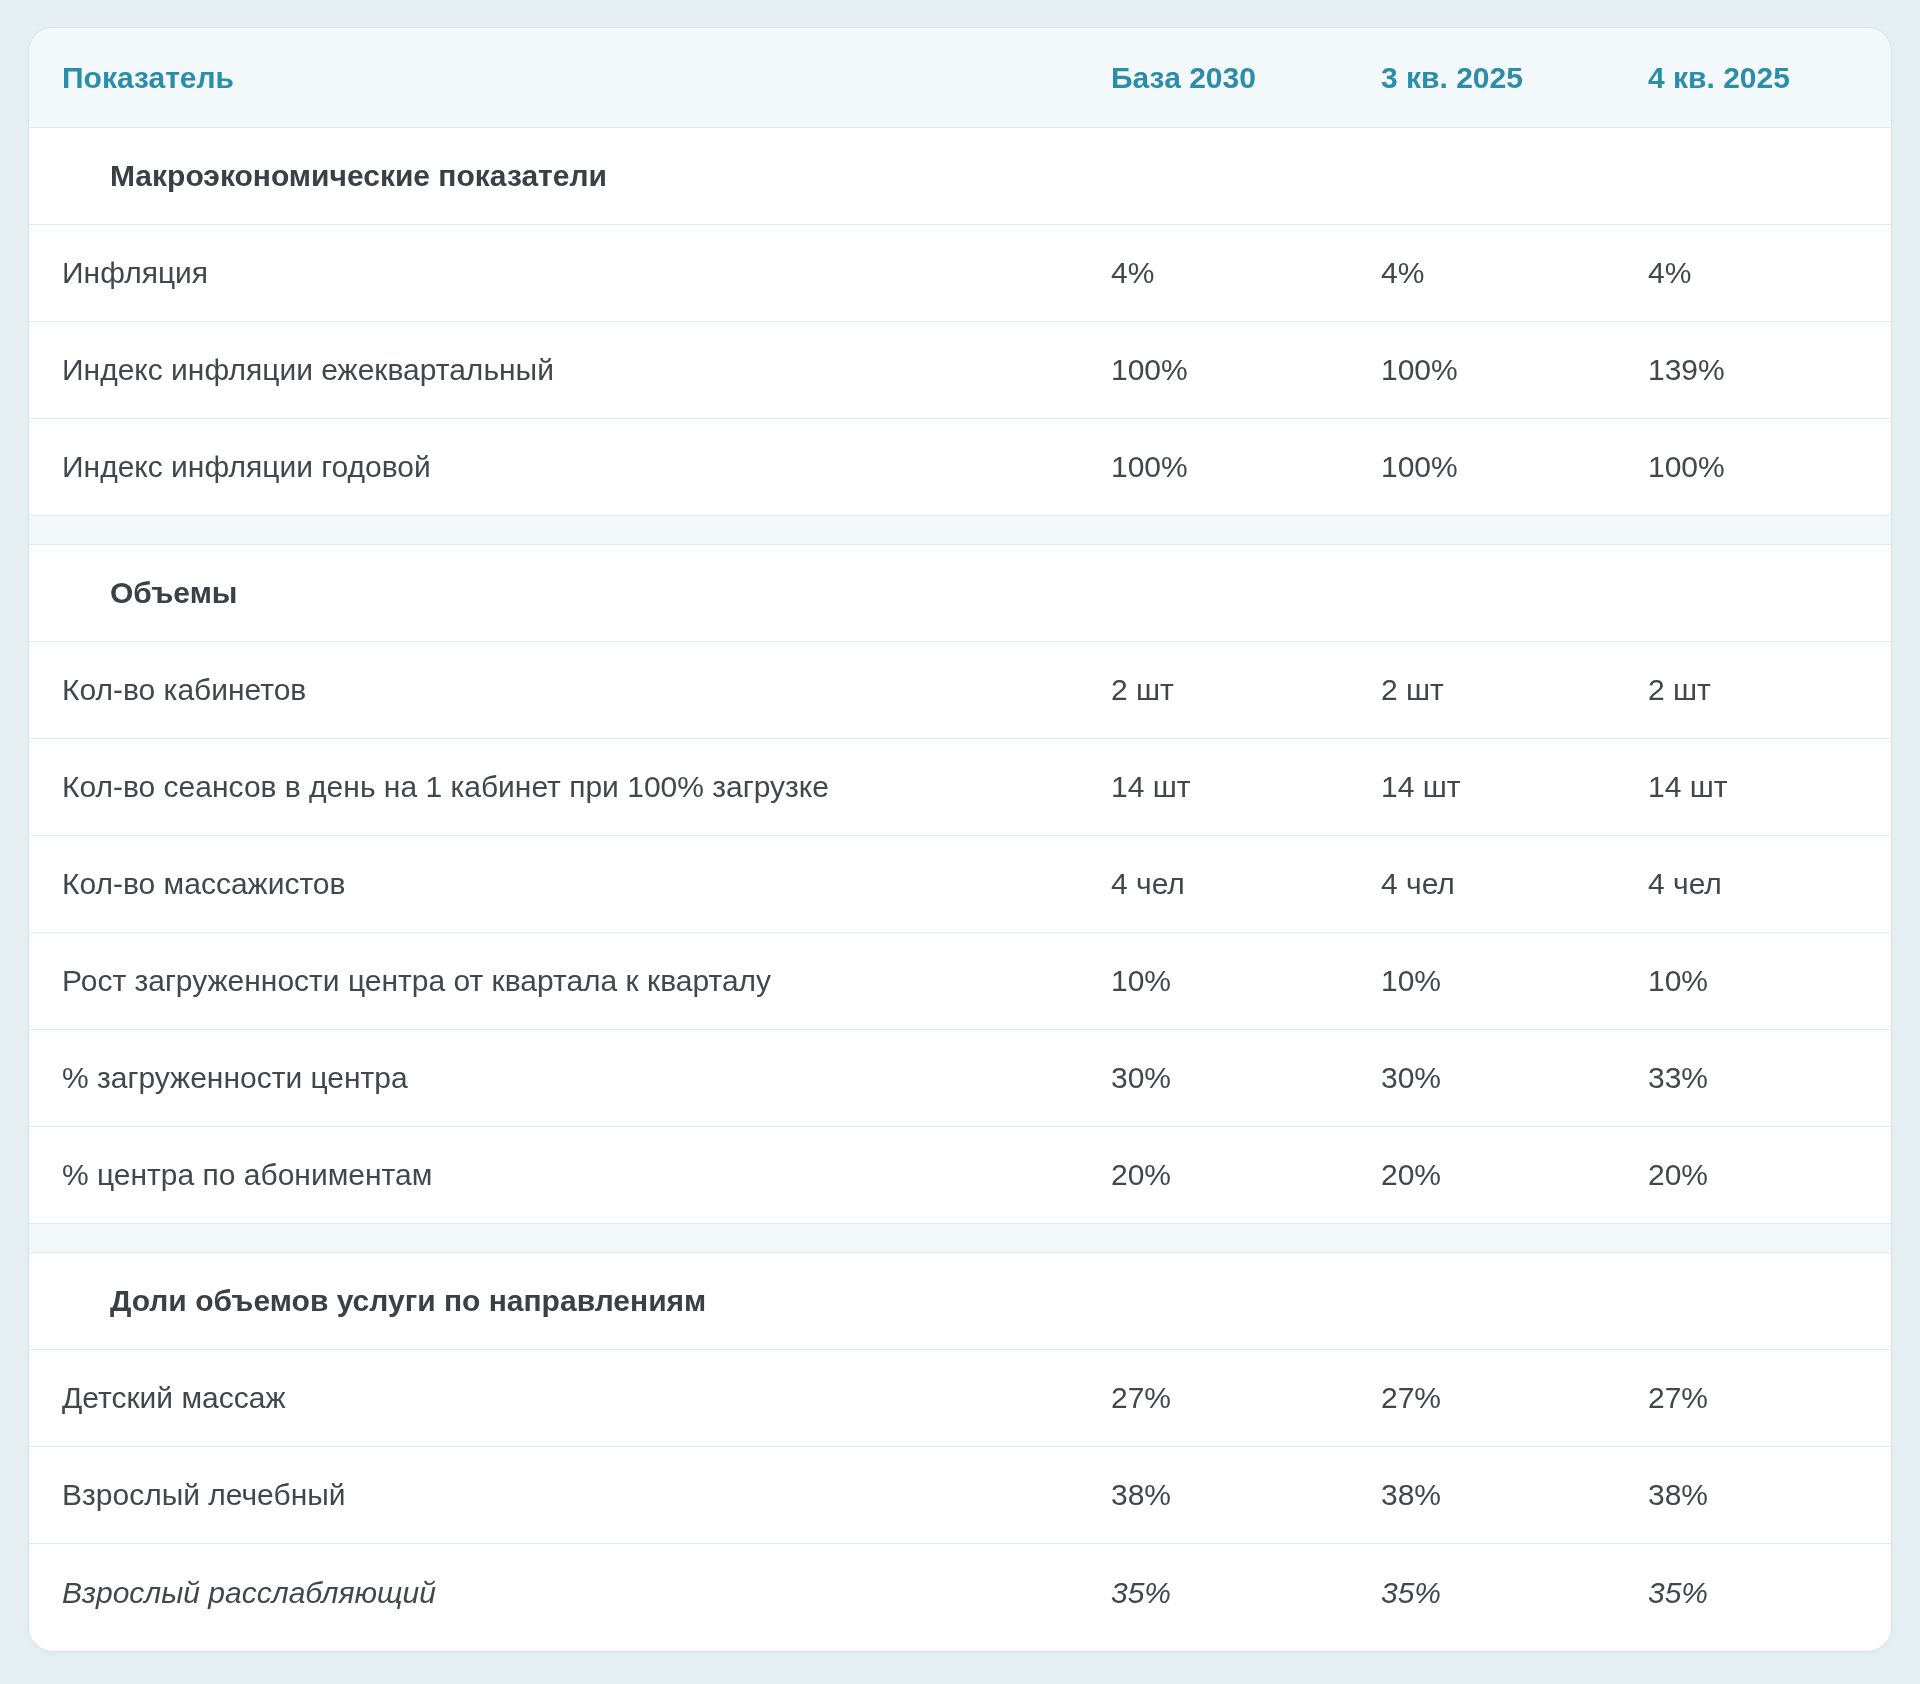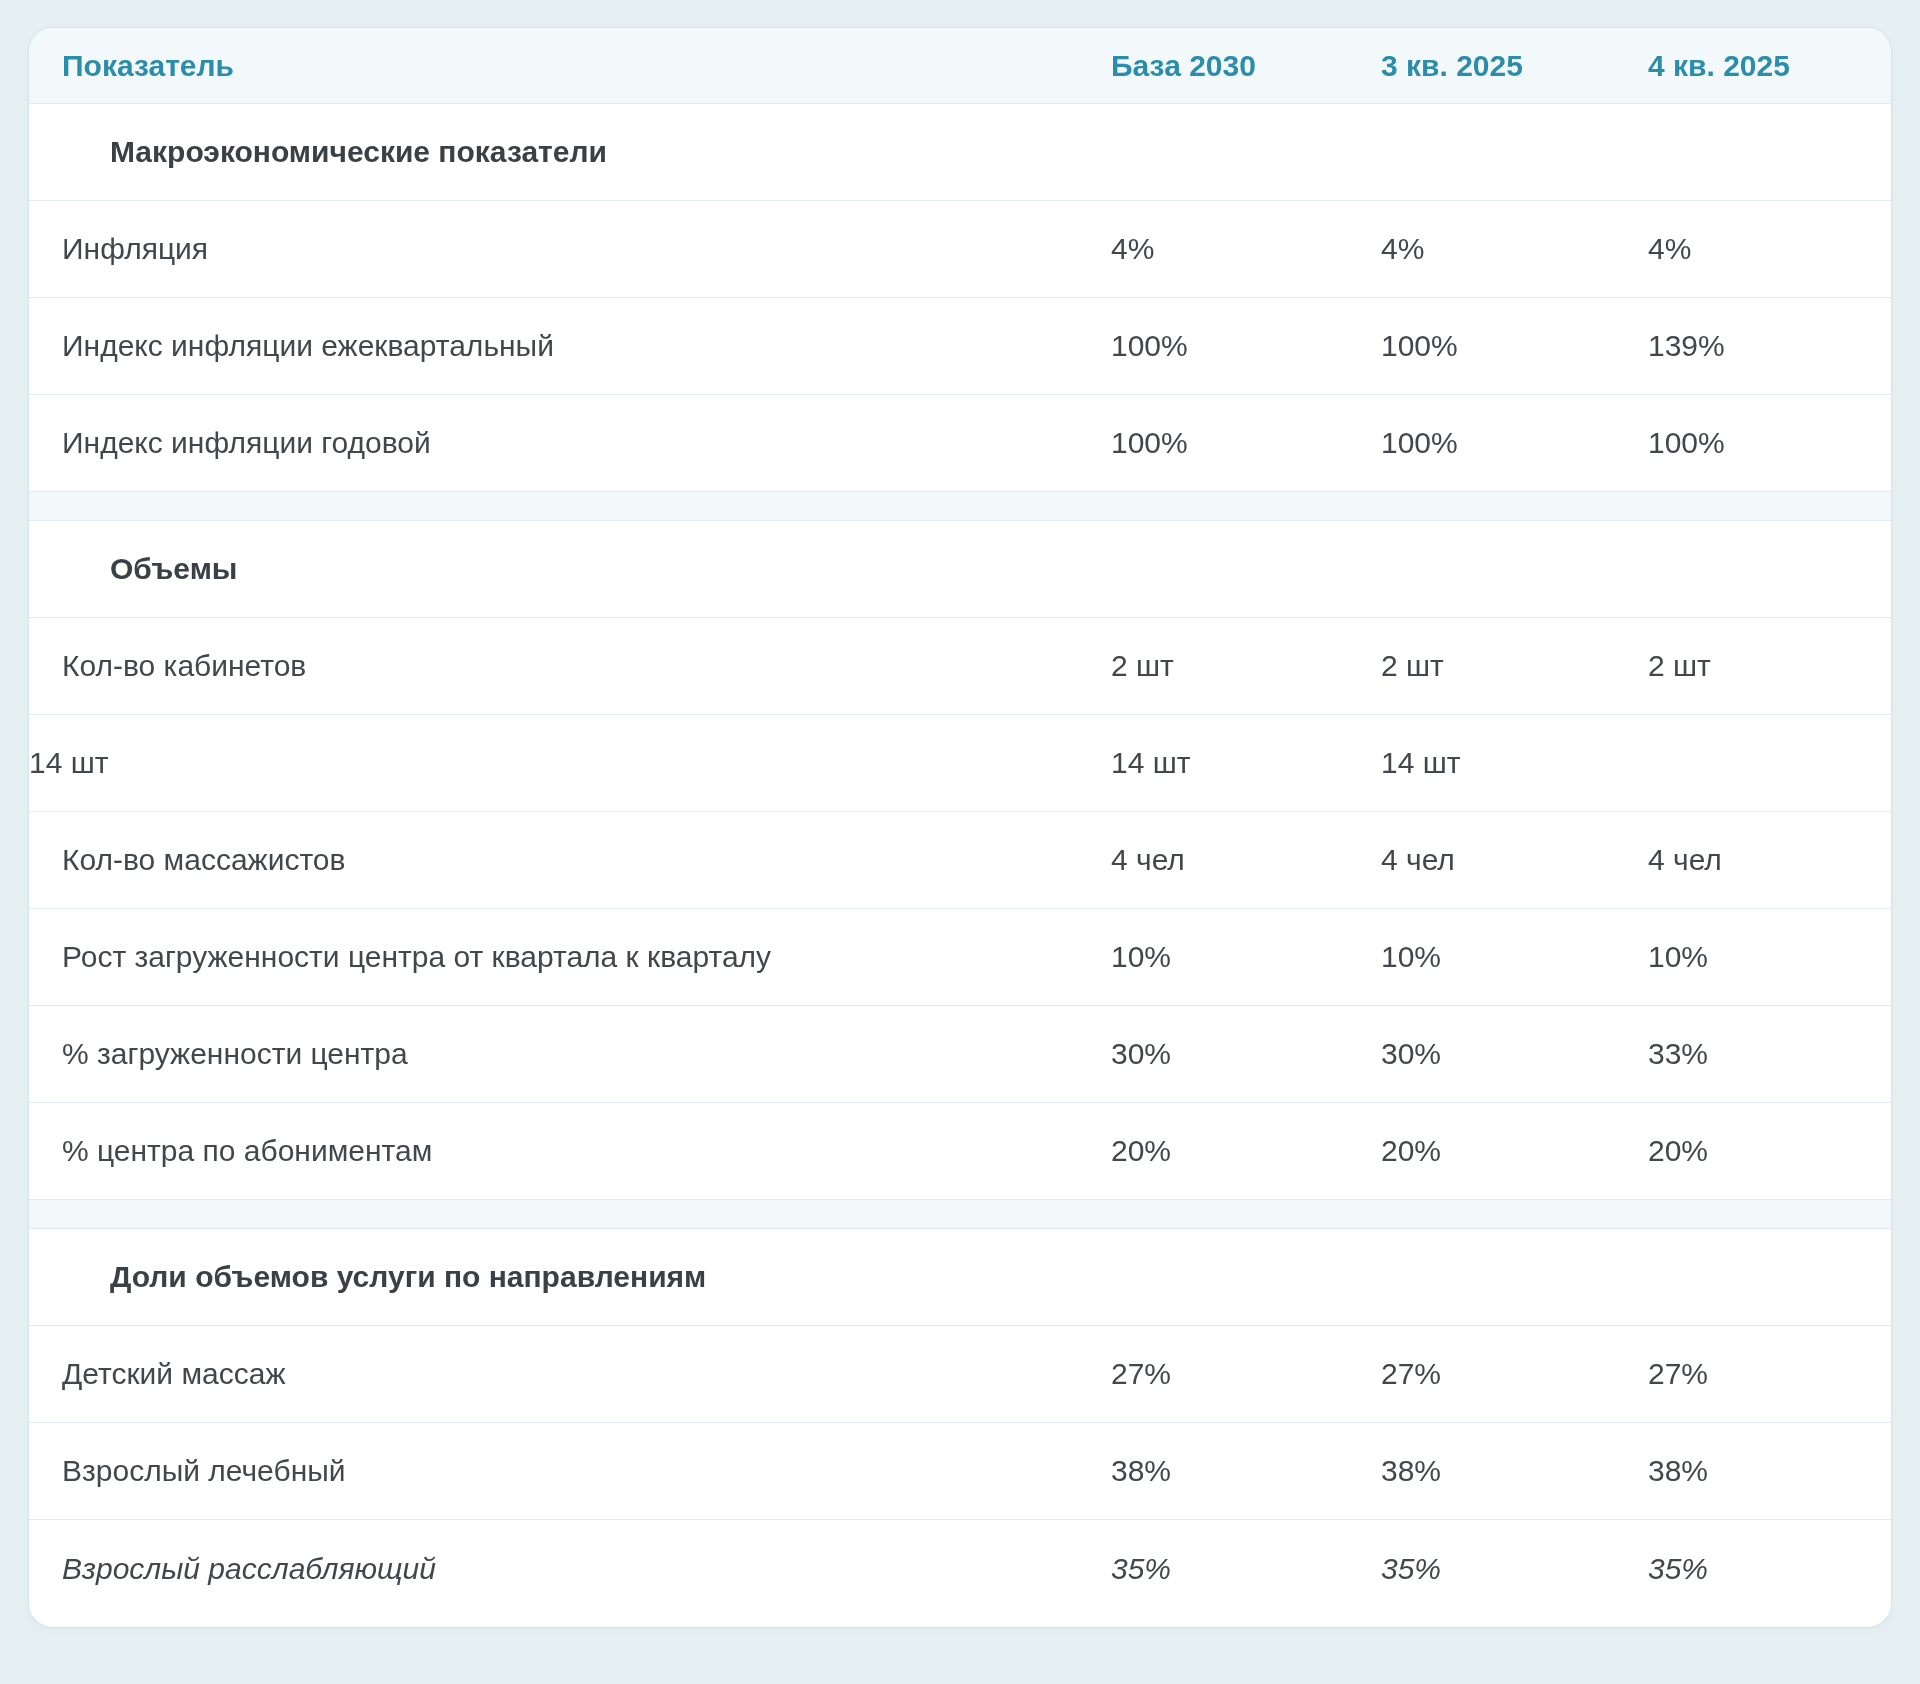--- a/index.html
+++ b/index.html
@@ -29,21 +29,21 @@
     box-shadow:0 0 0 1px rgba(186,214,224,0.35), 0 2px 8px rgba(40,90,110,0.05);
     padding-bottom:10px;
   }
   .row{
     display:grid;
     grid-template-columns:1082px 270px 267px 243px;
     align-items:center;
     border-bottom:1px solid var(--border);
   }
   .header-row{
-    height:76px;
+    height:100px;
     background:var(--tint);
   }
   .data-row,.section-row{
     height:97px;
     background:var(--card-bg);
   }
   .card > .row:last-child,
   .table-body > .row:last-child{border-bottom:none;font-style:italic;}
   .cell{
     font-size:30px;
@@ -112,20 +112,21 @@
   </div>
 
   <div class="row data-row">
     <div class="cell label">Кол-во кабинетов</div>
     <div class="cell value">2 шт</div>
     <div class="cell value">2 шт</div>
     <div class="cell value">2 шт</div>
   </div>
 
   <div class="row data-row">
+    <div class="cell label">Кол-во сеансов в день на 1 кабинет при 100% загрузке</div>
     <div class="cell value">14 шт</div>
     <div class="cell value">14 шт</div>
     <div class="cell value">14 шт</div>
   </div>
 
   <div class="row data-row">
     <div class="cell label">Кол-во массажистов</div>
     <div class="cell value">4 чел</div>
     <div class="cell value">4 чел</div>
     <div class="cell value">4 чел</div>

